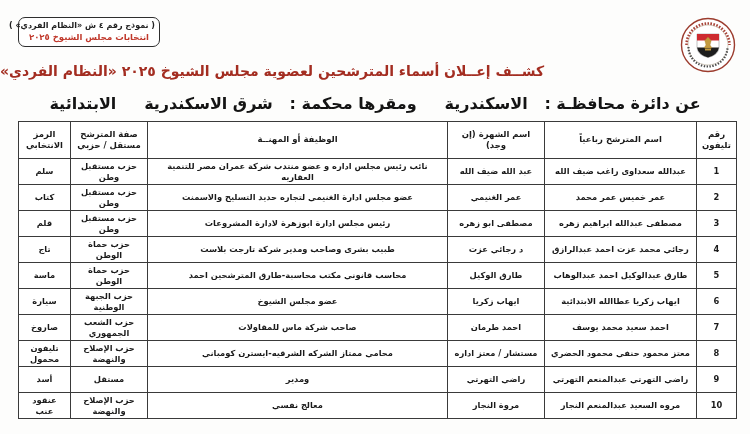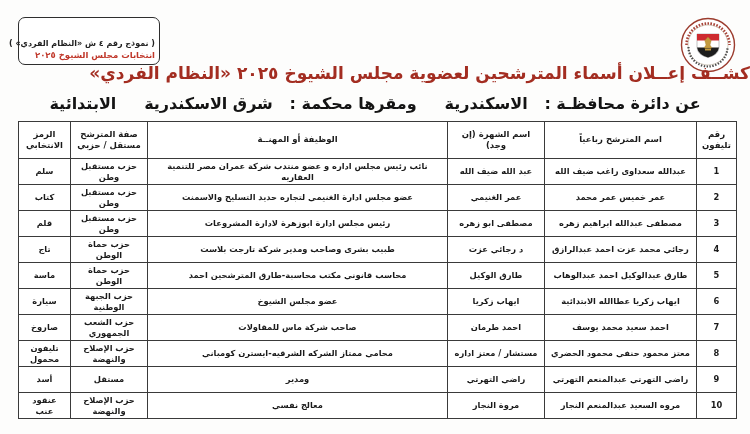--- a/index.html
+++ b/index.html
@@ -7,30 +7,30 @@
     width:750px;height:434px;position:relative;overflow:hidden;
     background:#fdfdfc;
     font-family:"DejaVu Sans","Liberation Sans",sans-serif;
     direction:rtl;
     color:#1c1c1c;
   }
   
   .stamp-box{
     position:absolute;left:18px;top:17px;width:132px;
     border:1.6px solid #2e2e2e;border-radius:7px;
-    padding:21px 4px 4px 4px;text-align:center;background:#fff;
+    padding:3px 4px 4px 4px;text-align:center;background:#fff;
   }
   .stamp-box .l1{font-size:8px;font-weight:bold;color:#222;white-space:nowrap;}
-  .stamp-box .l2{font-size:8.5px;font-weight:bold;color:#c0382b;margin-top:2px;white-space:nowrap;text-align:right;}
+  .stamp-box .l2{font-size:8.5px;font-weight:bold;color:#c0382b;margin-top:2px;white-space:nowrap;}
   
   .emblem{position:absolute;right:14px;top:17px;width:56px;height:56px;}
   
   .main-title{
-    position:absolute;top:63px;left:0;width:100%;text-align:right;
-    font-size:17px;font-weight:bold;color:#a32d21;letter-spacing:.2px;
+    position:absolute;top:63px;left:0;width:100%;text-align:left;
+    font-size:14px;font-weight:bold;color:#a32d21;letter-spacing:.2px;
   }
   .sub-title{
     position:absolute;top:94px;left:0;width:100%;text-align:center;
     font-size:16px;font-weight:bold;color:#141414;white-space:pre;
   }
   
   .tbl-wrap{position:absolute;top:121px;right:13px;width:718px;}
   table.candidates{
     width:100%;border-collapse:collapse;table-layout:fixed;
     direction:rtl;background:#fff;

